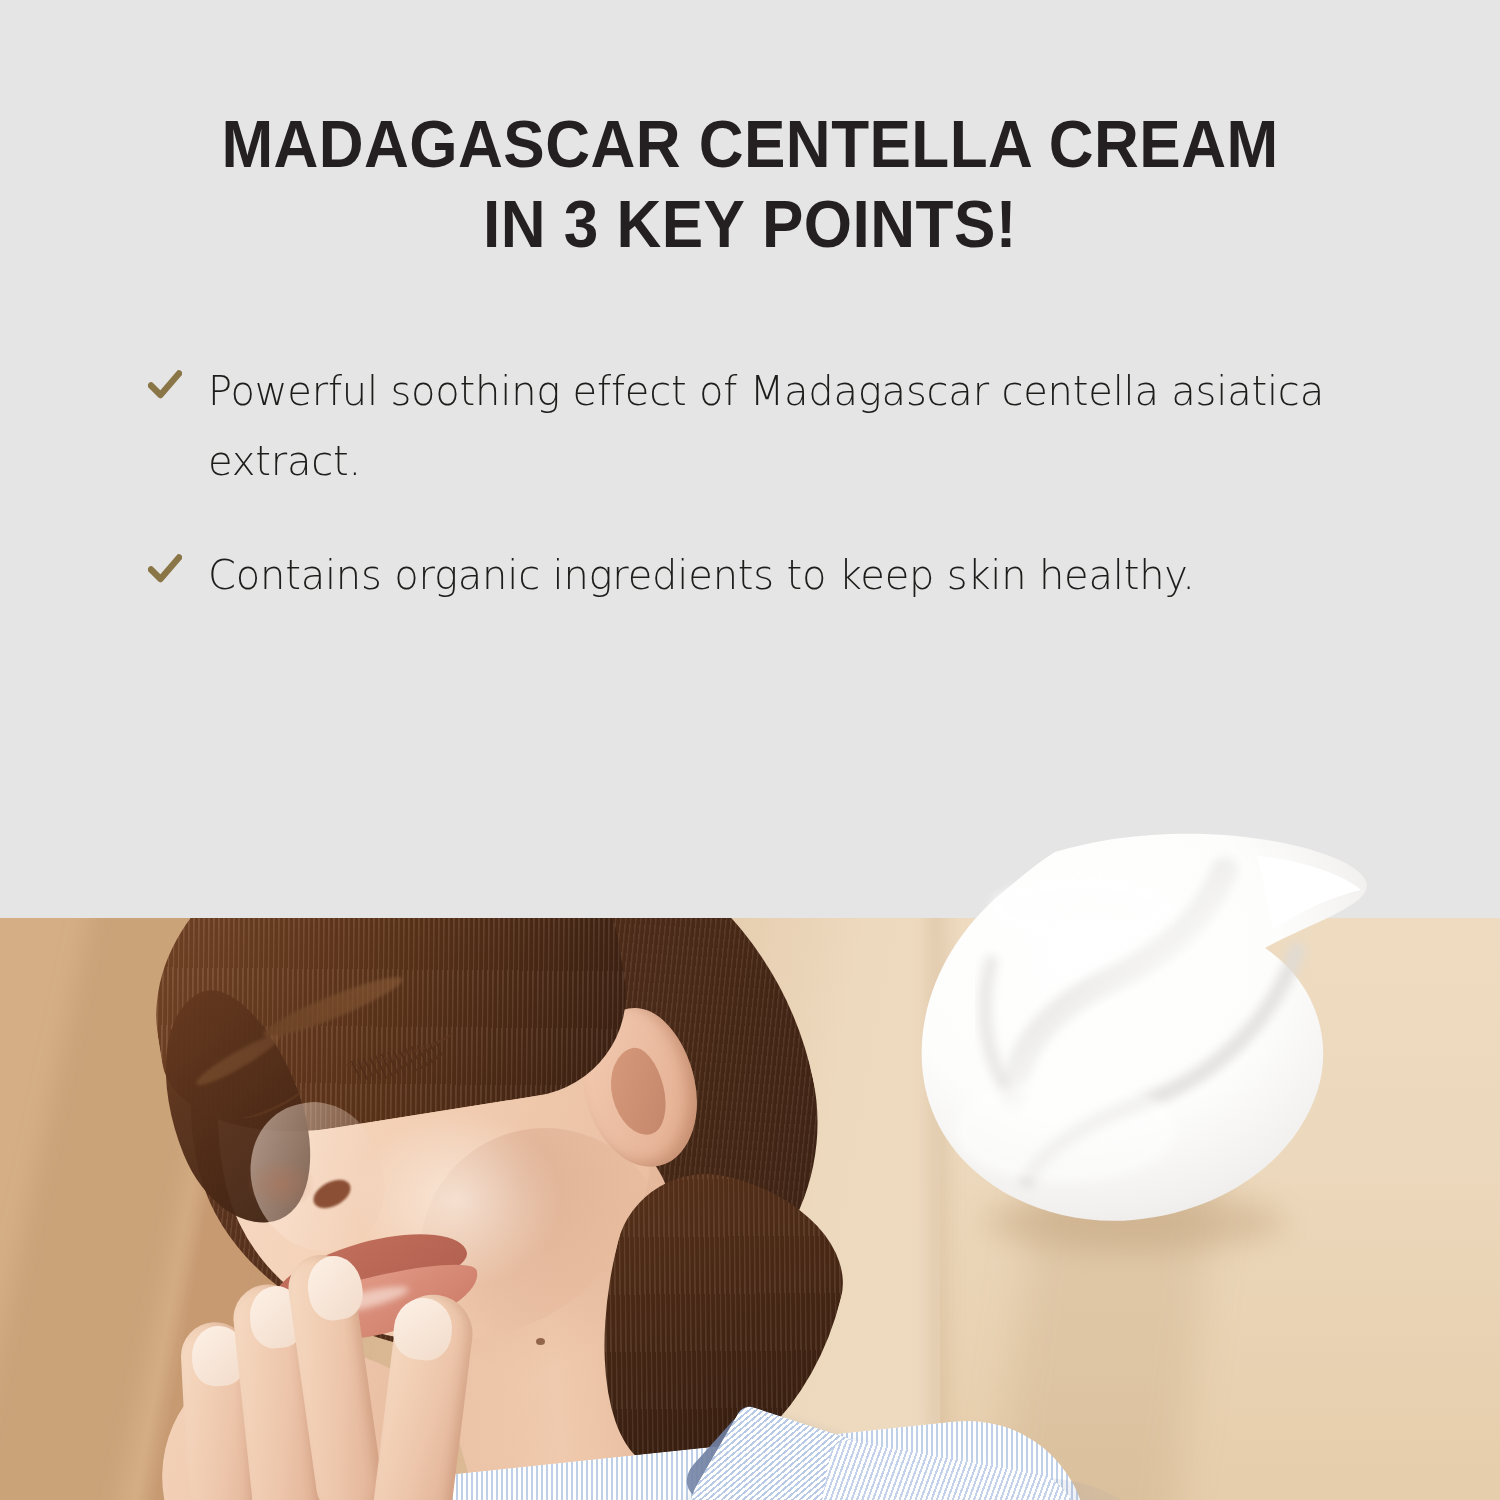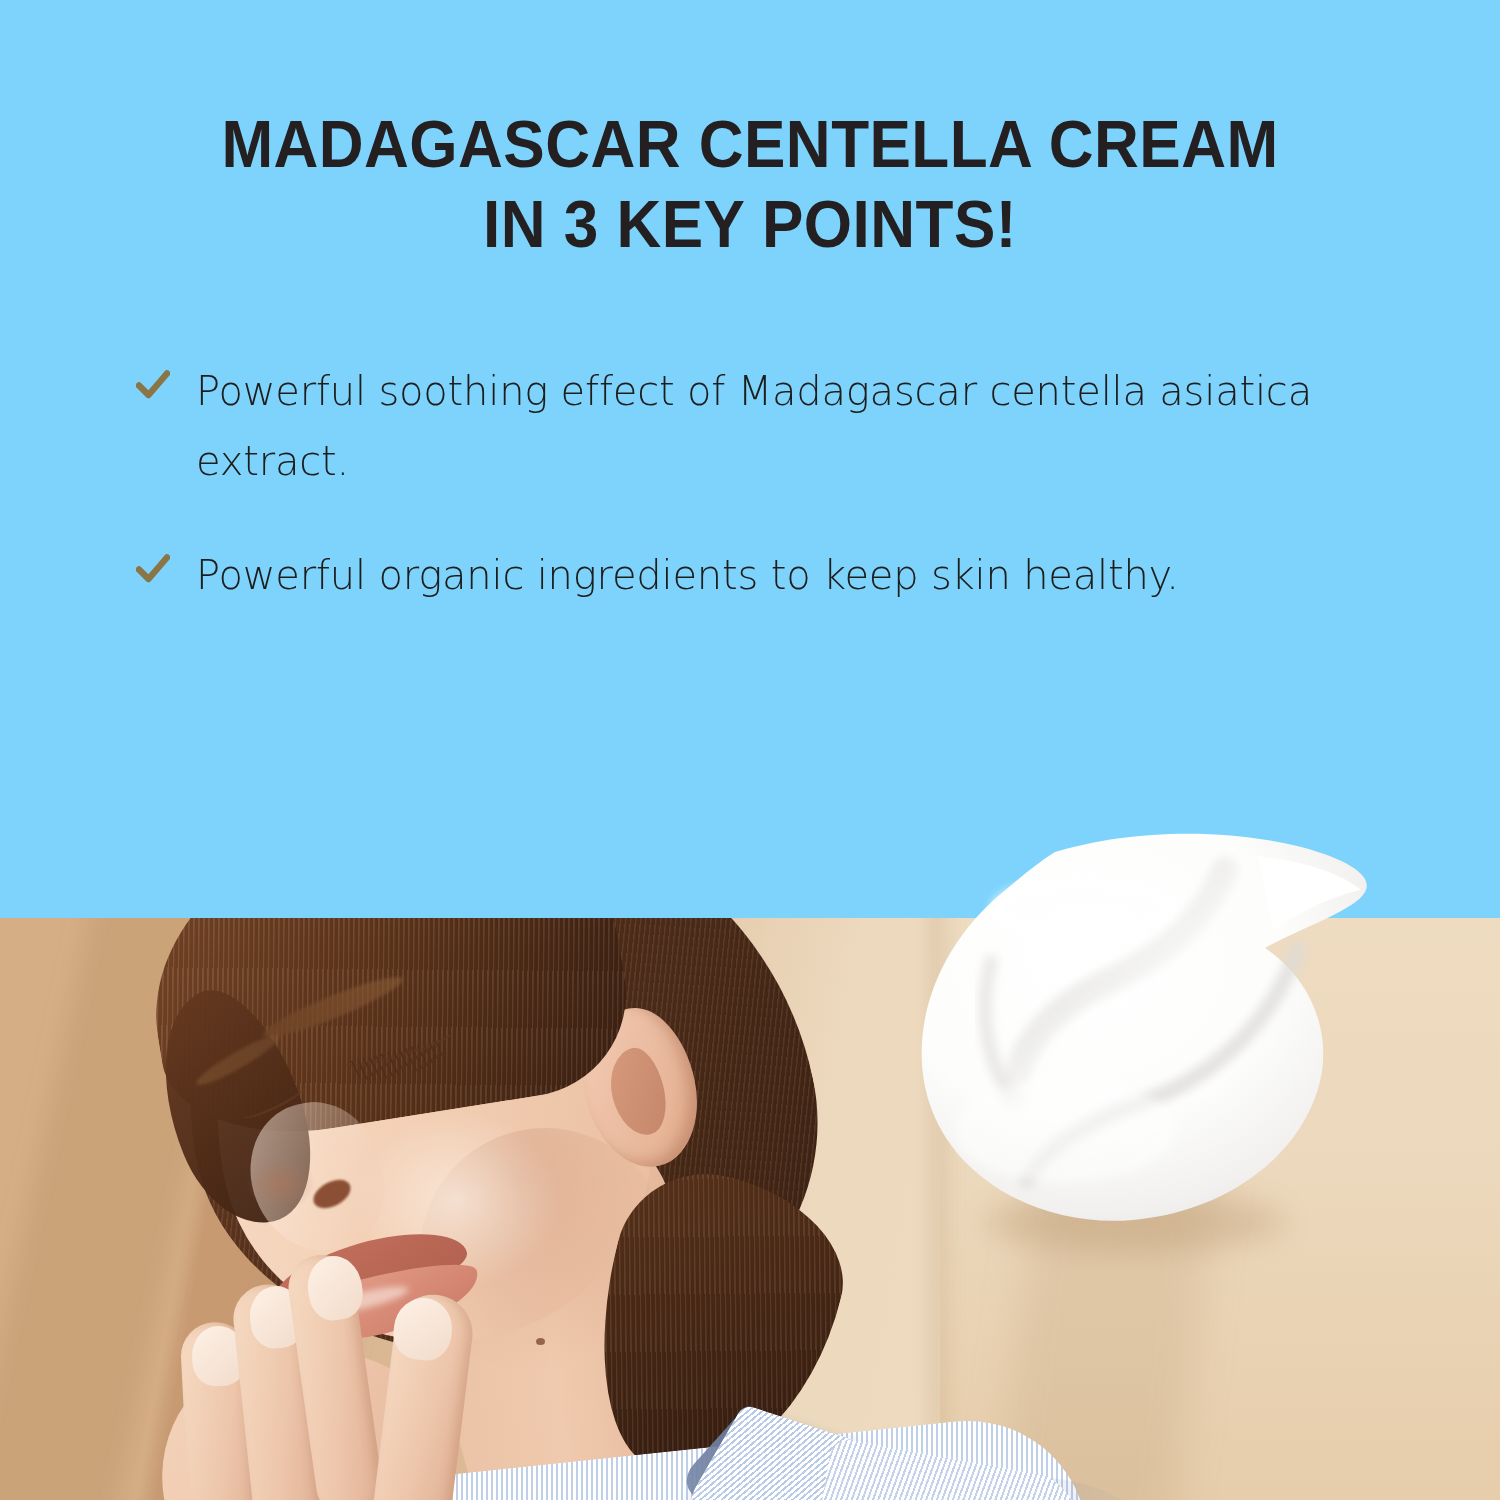--- a/index.html
+++ b/index.html
@@ -16,21 +16,21 @@
     font-family: "Liberation Sans", sans-serif;
   }
 
   
   .info-panel {
     position: absolute;
     left: 0;
     top: 0;
     width: 1500px;
     height: 918px;
-    background: #7dd3fc;
+    background: #e5e5e5;
     z-index: 3;
   }
 
   .title-block {
     position: absolute;
     left: 0;
     top: 104px;
     width: 1500px;
     text-align: center;
   }
@@ -42,21 +42,21 @@
     font-size: 66px;
     line-height: 80px;
     letter-spacing: 0.5px;
     transform: scaleX(0.94);
     transform-origin: center;
     white-space: nowrap;
   }
 
   .bullets {
     position: absolute;
-    left: 136px;
+    left: 148px;
     top: 356px;
     width: 1250px;
   }
   .bullet-row {
     display: flex;
     align-items: flex-start;
     margin-bottom: 44px;
   }
   .bullet-row:last-child { margin-bottom: 0; }
 
@@ -525,21 +525,21 @@
           <path d="M3 17.5 L12.5 27 L31 5.5" fill="none" stroke="#8a7547" stroke-width="6.5" stroke-linecap="round" stroke-linejoin="round"></path>
         </svg>
         <div class="bullet-text">Powerful soothing effect of Madagascar centella asiatica extract.</div>
       </div>
 
 
       <div class="bullet-row">
         <svg class="check-icon" viewBox="0 0 34 34">
           <path d="M3 17.5 L12.5 27 L31 5.5" fill="none" stroke="#8a7547" stroke-width="6.5" stroke-linecap="round" stroke-linejoin="round"></path>
         </svg>
-        <div class="bullet-text">Powerful organic ingredients to keep skin healthy.</div>
+        <div class="bullet-text">Contains organic ingredients to keep skin healthy.</div>
       </div>
 
     </div>
   </div>
 
   <div class="cream-wrap">
     <svg viewBox="0 0 480 420" xmlns="http://www.w3.org/2000/svg">
       <defs>
         <radialGradient id="creamBody" cx="38%" cy="32%" r="78%">
           <stop offset="0%" stop-color="#ffffff"></stop>

